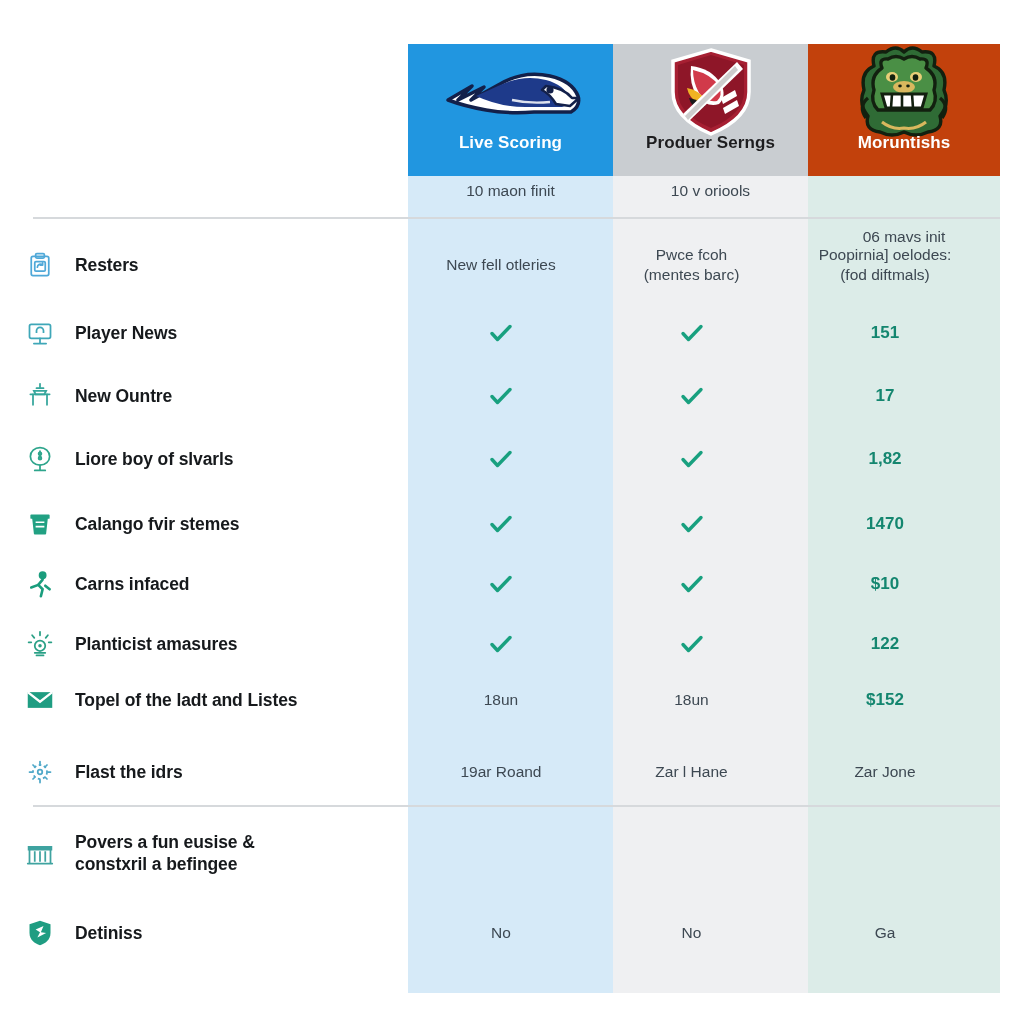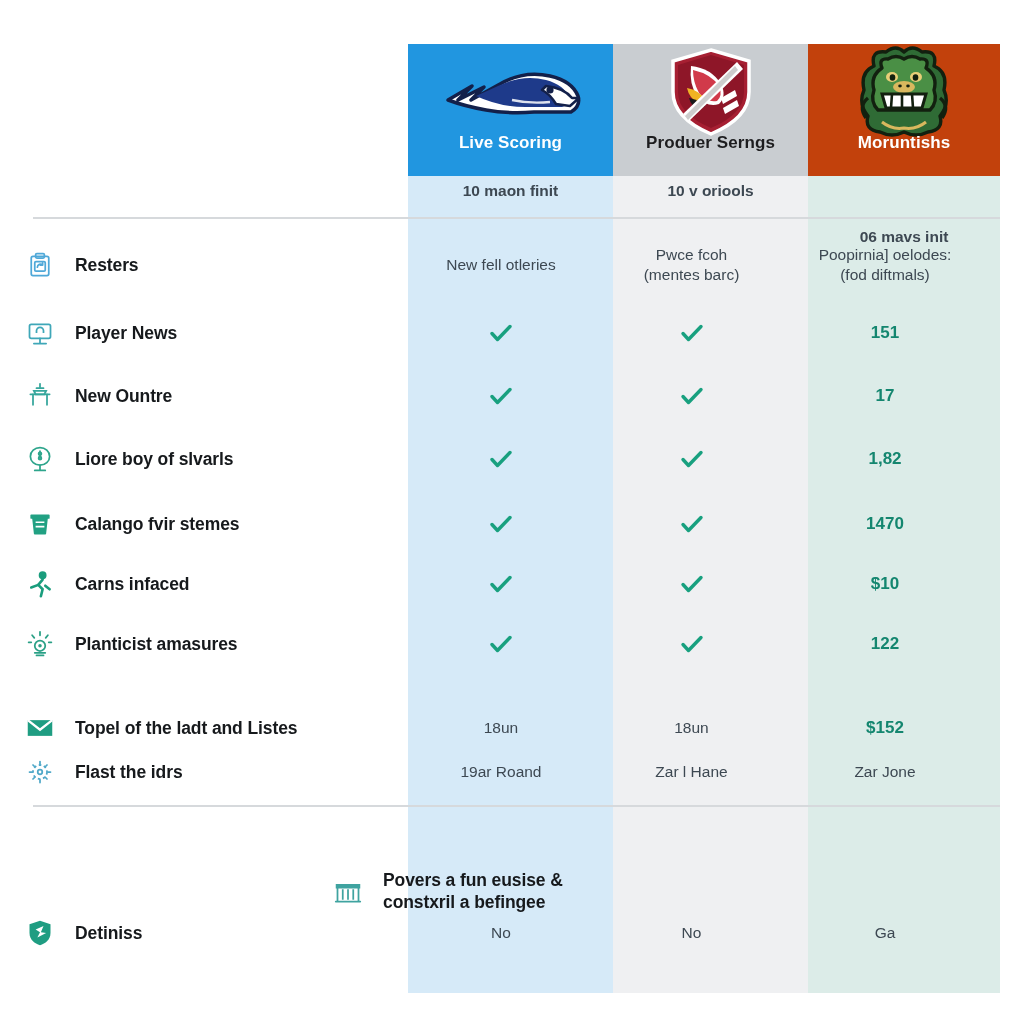--- a/index.html
+++ b/index.html
@@ -63,21 +63,20 @@
   
   .subhdr {
     position: absolute;
     top: 163px;
     height: 55px;
     display: flex;
     align-items: center;
     justify-content: center;
     font-size: 15.5px;
     color: #3d4852;
-    font-weight: bold;
   }
   .subhdr.s0 { left: 408px; width: 205px; }
   .subhdr.s1 { left: 613px; width: 195px; }
   .subhdr.s2 { left: 808px; width: 192px; margin-top: 46px; }
 
   
   .divider {
     position: absolute;
     left: 33px;
     right: 24px;
@@ -385,21 +384,21 @@
       </div>
       <div class="cell v1">
         <svg class="check" width="30" height="30" viewBox="0 0 30 30" fill="none" stroke="#18a07f" stroke-width="3.4" stroke-linecap="round" stroke-linejoin="round">
           <path d="M6 15.5l5.5 6L24 8.5"></path>
         </svg>
       </div>
       <div class="cell v2">
         <span class="cell-text accent">122</span>
       </div>
     </div>
-    <div class="row" style="top: 700px; height: 56px;">
+    <div class="row" style="top: 672px; height: 56px;">
       <div class="row-label">
         <span class="row-icon">
           <svg viewBox="0 0 32 32" width="28" height="28" fill="#1f9d82">
             <path d="M2 7h28v18H2z"></path>
             <path d="M2 7l14 11L30 7" fill="none" stroke="#ffffff" stroke-width="2.6"></path>
             <path d="M2 25l11-9-11 9zM30 25l-11-9 11 9z" fill="#ffffff"></path>
           </svg>
         </span>
         <span class="row-text">Topel of the ladt and Listes</span>
       </div>
@@ -427,21 +426,21 @@
       <div class="cell v0">
         <span class="cell-text">19ar Roand</span>
       </div>
       <div class="cell v1">
         <span class="cell-text">Zar l Hane</span>
       </div>
       <div class="cell v2">
         <span class="cell-text">Zar Jone</span>
       </div>
     </div>
-    <div class="row" style="top: 869px; height: 64px; flex-direction: column;">
+    <div class="row" style="top: 821px; height: 64px;">
       <div class="row-label">
         <span class="row-icon">
           <svg viewBox="0 0 32 32" width="28" height="28" fill="none" stroke="#3fa3a0" stroke-width="2">
             <path d="M3 9h26v3H3z" fill="#3fa3a0"></path>
             <path d="M4 12v16M28 12v16M2 28h28" stroke-linecap="round"></path>
             <path d="M10 14v12M16 14v12M22 14v12"></path>
           </svg>
         </span>
         <span class="row-text">Povers a fun eusise &amp;<br>constxril a befingee</span>
       </div>

